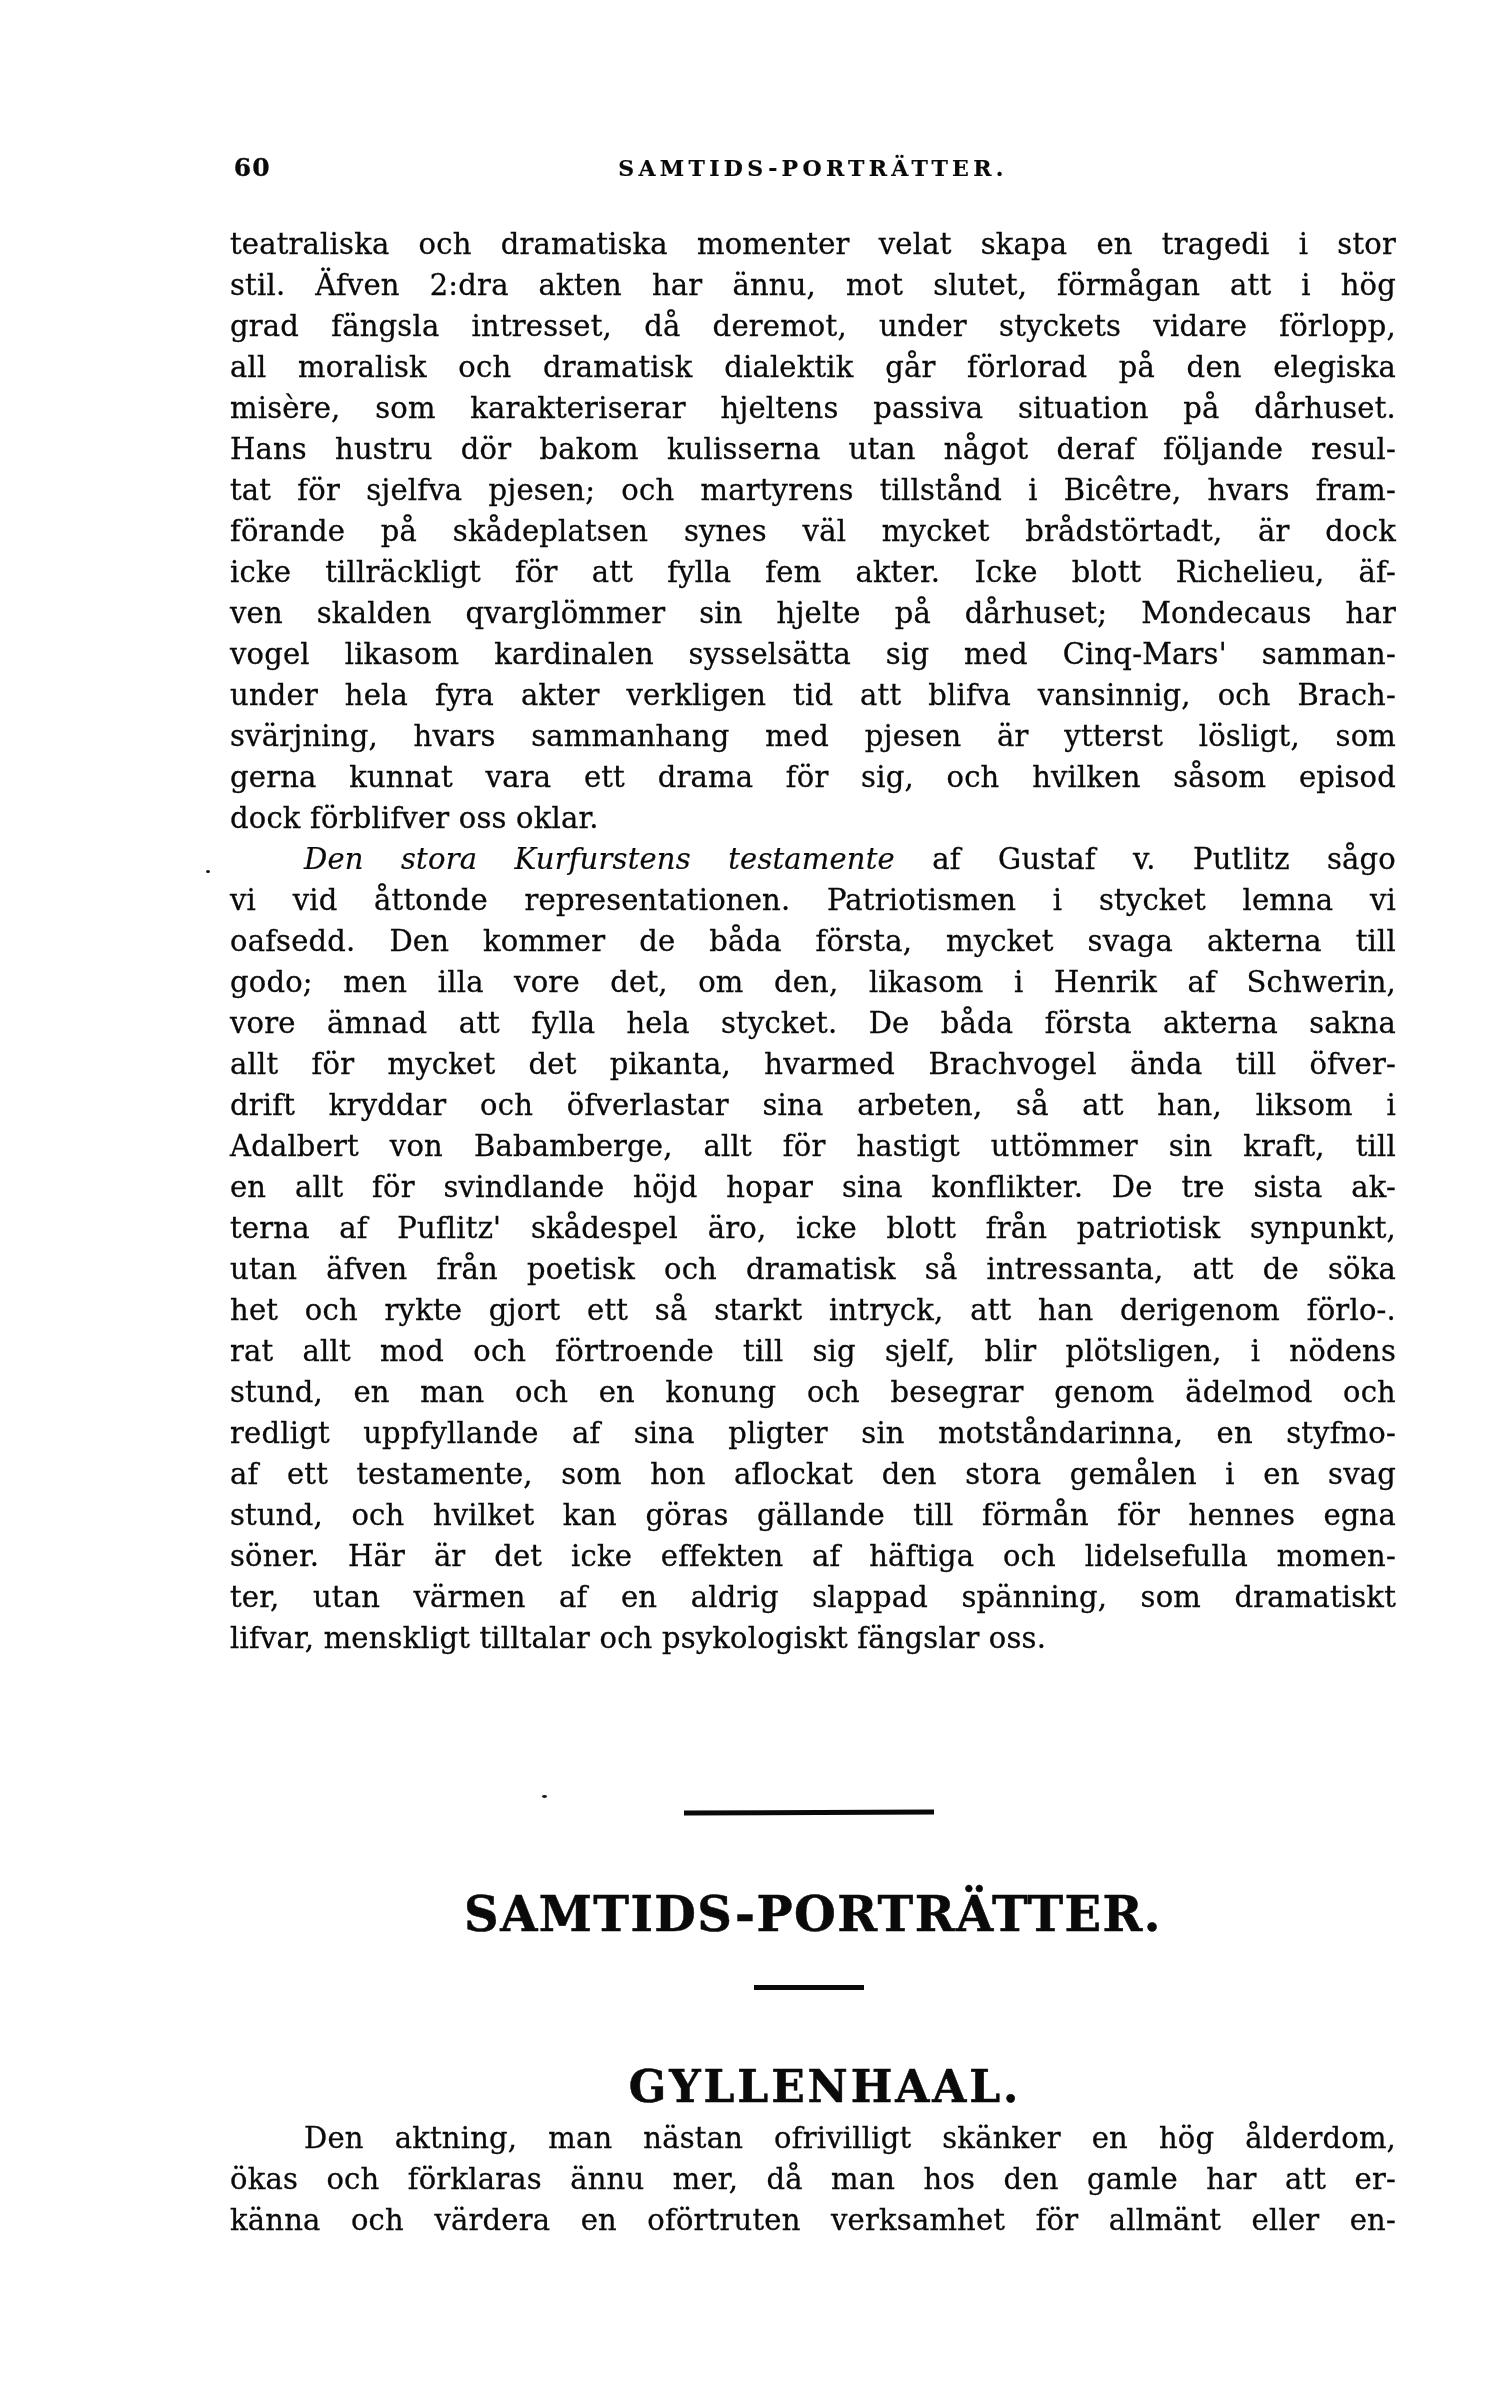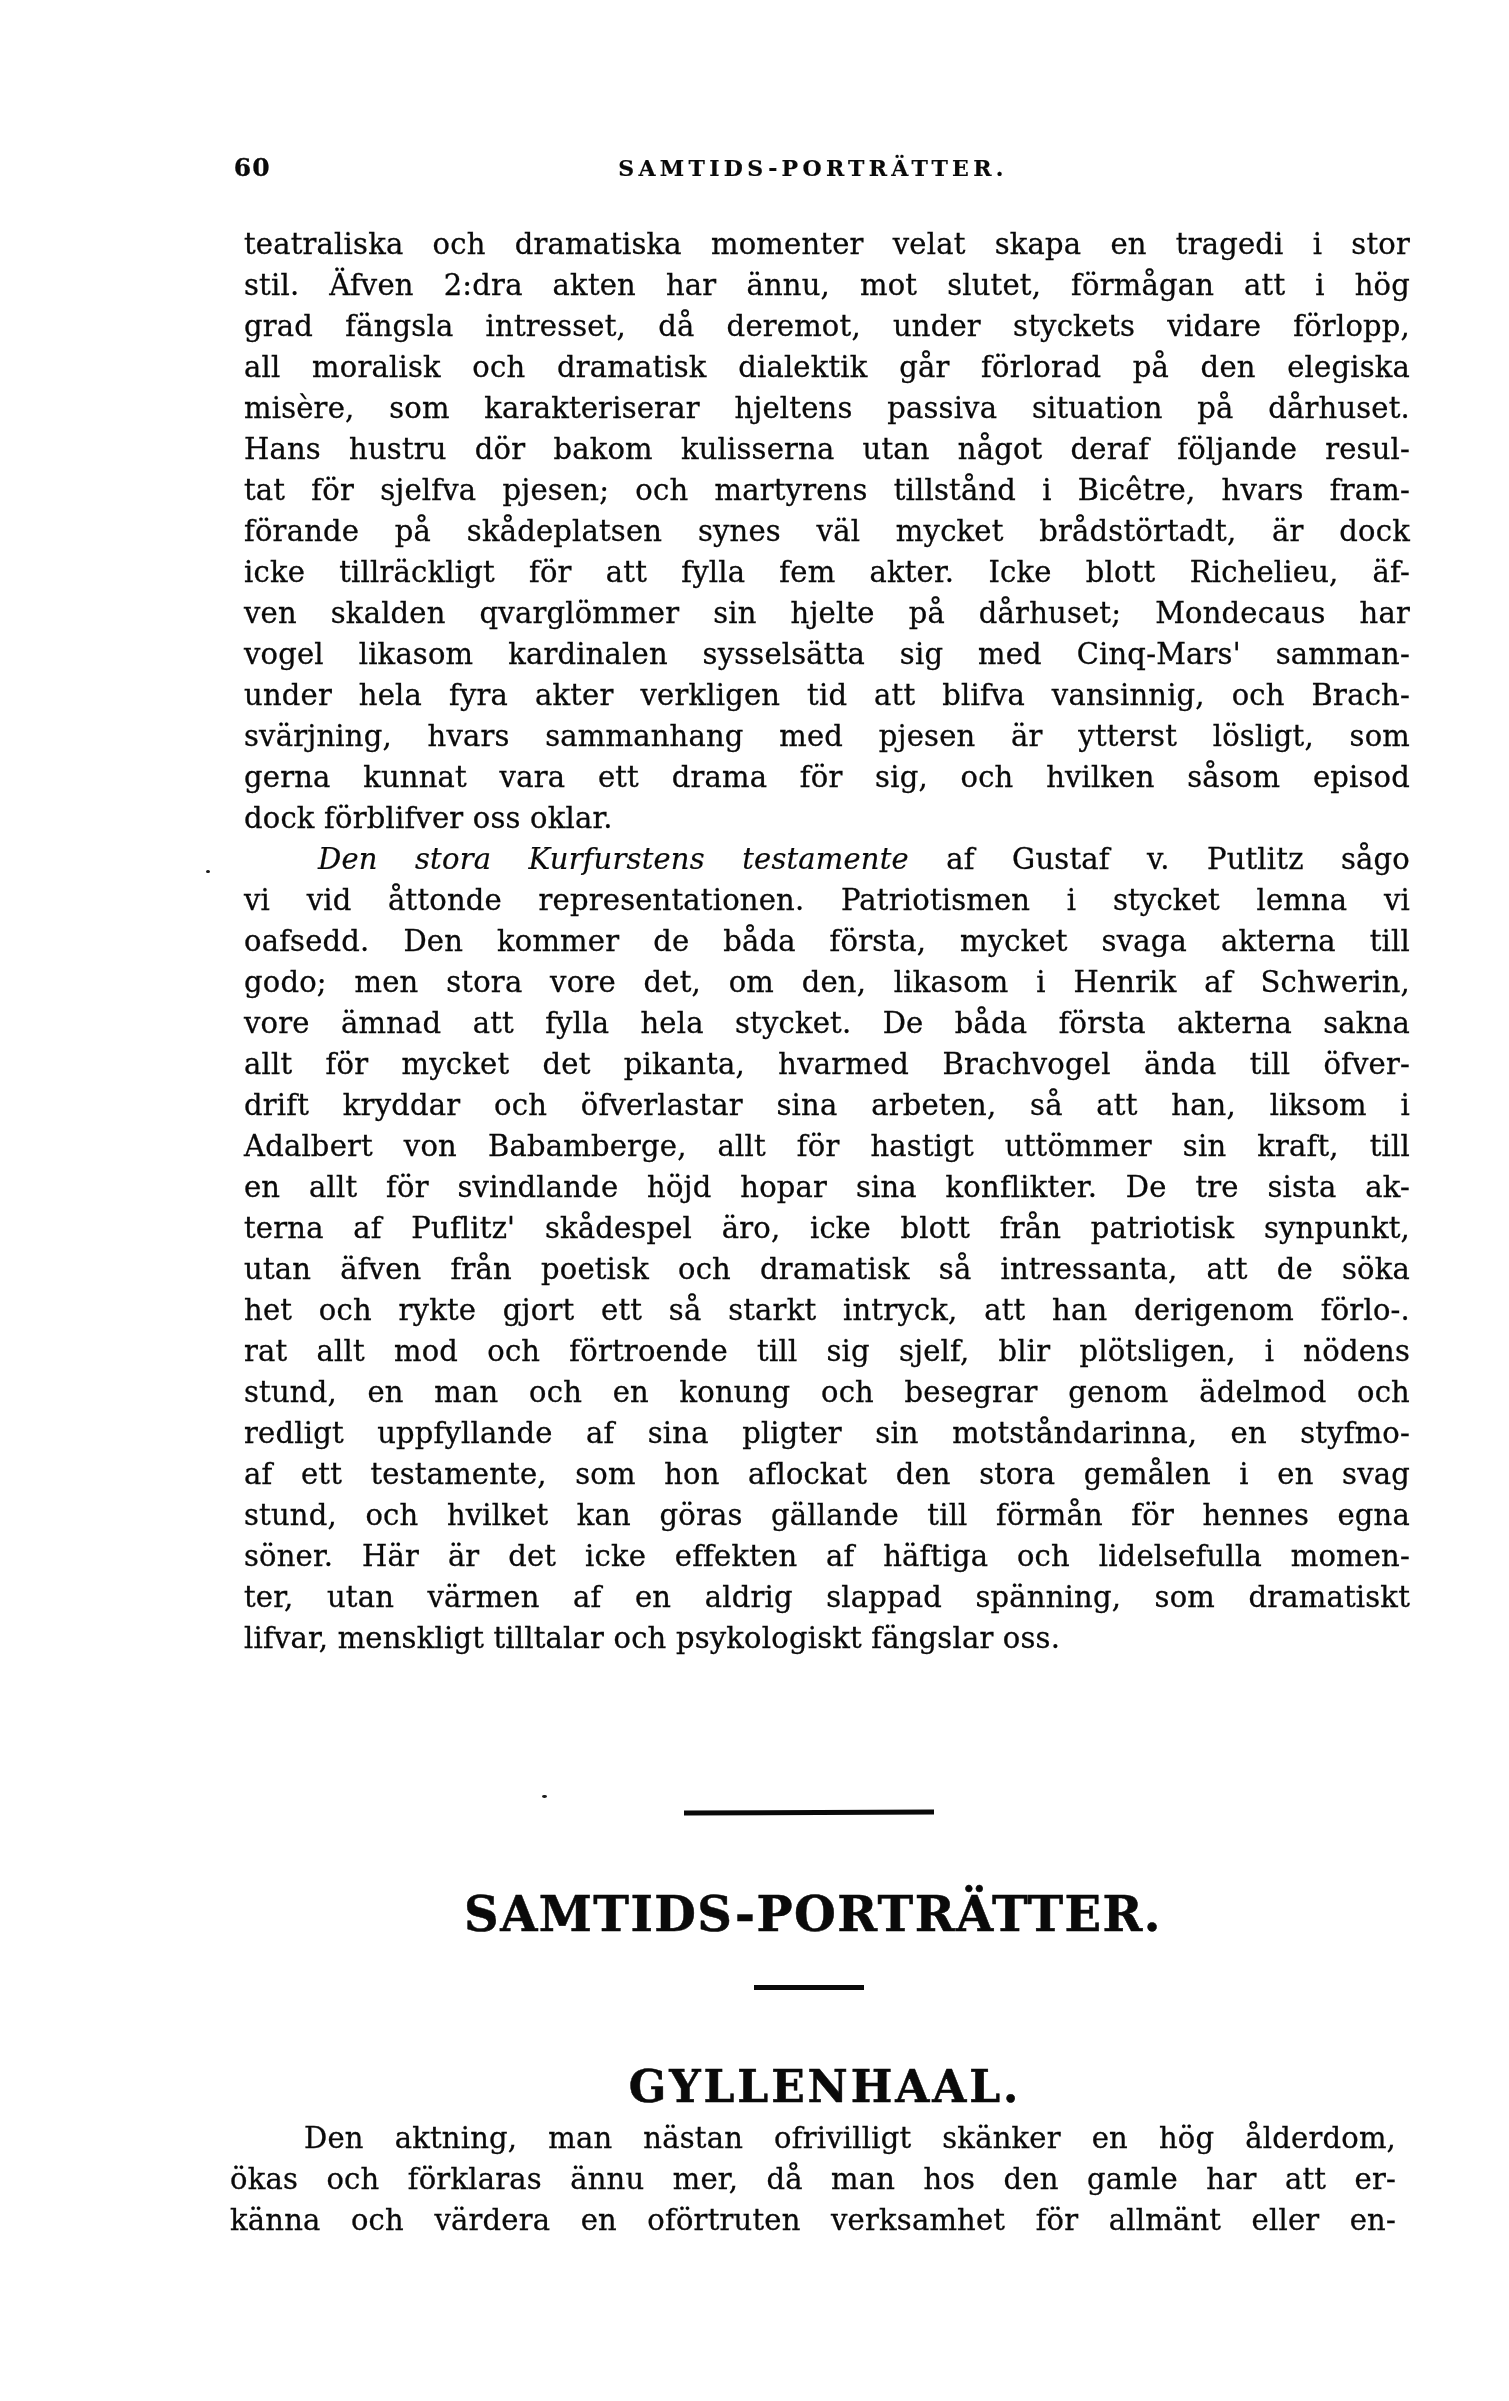--- a/index.html
+++ b/index.html
@@ -43,21 +43,21 @@
     font-weight: bold;
     letter-spacing: 4.3px;
     -webkit-text-stroke: 0.2px currentColor;
   }
   
   .body {
     position: absolute;
     left: 230px;
     width: 1166px;
   }
-  .body-main { top: 224px; margin-left: 14px; }
+  .body-main { top: 224px; }
   .body-sec  { top: 2118px; }
   .tline {
     font-size: 29px;
     line-height: 41px;
     letter-spacing: 0.2px;
     text-align: justify;
     text-align-last: justify;
     white-space: normal;
     -webkit-text-stroke: 0.3px currentColor;
   }
@@ -143,21 +143,21 @@
         <div class="tline">vogel likasom kardinalen sysselsätta sig med Cinq-Mars' samman-</div>
         <div class="tline">under hela fyra akter verkligen tid att blifva vansinnig, och Brach-</div>
         <div class="tline">svärjning, hvars sammanhang med pjesen är ytterst lösligt, som</div>
         <div class="tline">gerna kunnat vara ett drama för sig, och hvilken såsom episod</div>
         <div class="tline last">dock förblifver oss oklar.</div>
       </div>
     <div class="para indent">
         <div class="tline"><em>Den stora Kurfurstens testamente</em><span> af Gustaf v. Putlitz sågo</span></div>
         <div class="tline">vi vid åttonde representationen.  Patriotismen i stycket lemna vi</div>
         <div class="tline">oafsedd.  Den kommer de båda första, mycket svaga akterna till</div>
-        <div class="tline">godo; men stora vore det, om den, likasom i Henrik af Schwerin,</div>
+        <div class="tline">godo; men illa vore det, om den, likasom i Henrik af Schwerin,</div>
         <div class="tline">vore ämnad att fylla hela stycket.  De båda första akterna sakna</div>
         <div class="tline">allt för mycket det pikanta, hvarmed Brachvogel ända till öfver-</div>
         <div class="tline">drift kryddar och öfverlastar sina arbeten, så att han, liksom i</div>
         <div class="tline">Adalbert von Babamberge, allt för hastigt uttömmer sin kraft, till</div>
         <div class="tline">en allt för svindlande höjd hopar sina konflikter.  De tre sista ak-</div>
         <div class="tline">terna af Puflitz' skådespel äro, icke blott från patriotisk synpunkt,</div>
         <div class="tline">utan äfven från poetisk och dramatisk så intressanta, att de söka</div>
         <div class="tline">het och rykte gjort ett så starkt intryck, att han derigenom förlo-.</div>
         <div class="tline">rat allt mod och förtroende till sig sjelf, blir plötsligen, i nödens</div>
         <div class="tline">stund, en man och en konung och besegrar genom ädelmod och</div>

